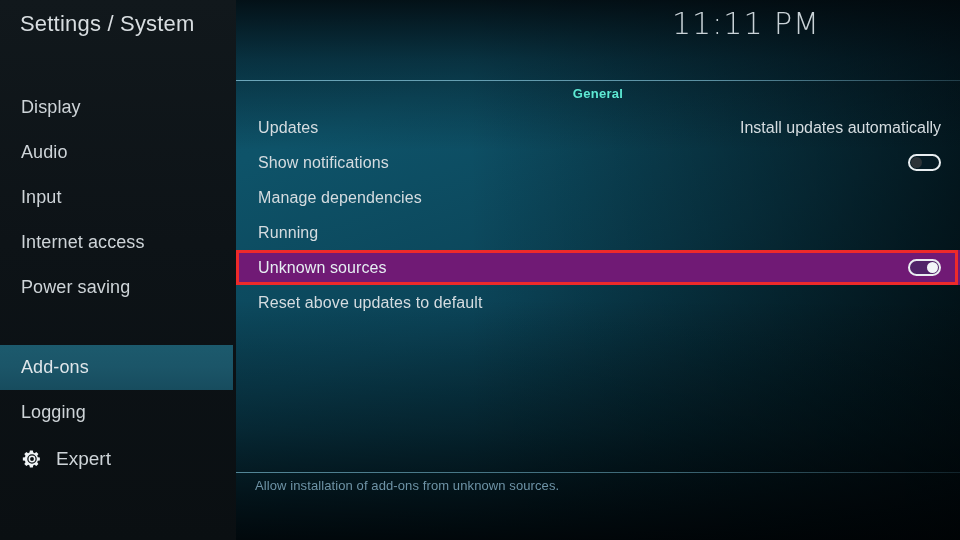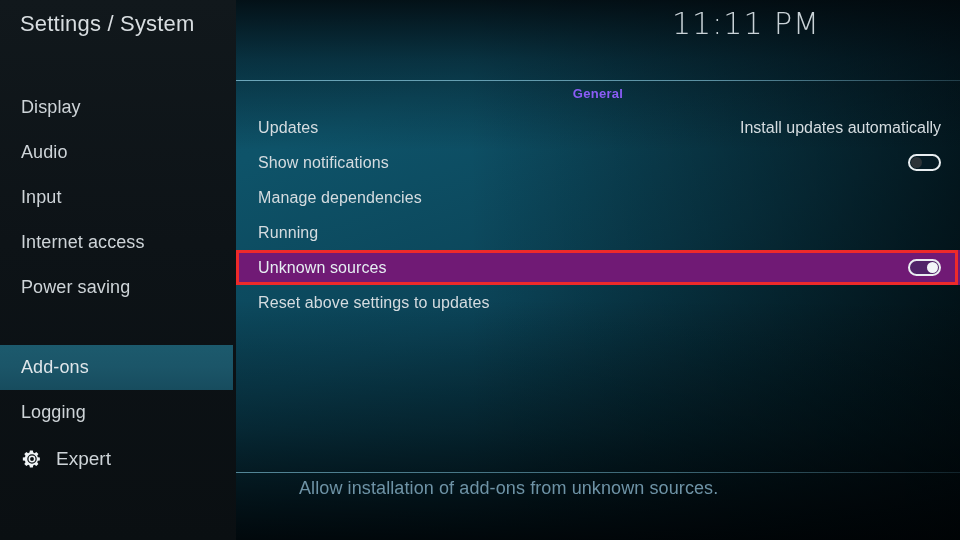--- a/index.html
+++ b/index.html
@@ -109,21 +109,21 @@
     width:724px; height:1px;
     background:linear-gradient(to right, rgba(125,185,205,0.85) 0%, rgba(120,180,200,0.75) 65%, rgba(90,140,160,0.35) 100%);
   }
 
   .section-header {
     position:absolute; left:0; top:86px;
     width:724px;
     text-align:center;
     font-size:13px;
     font-weight:bold;
-    color:#8b5cf6;
+    color:#5eead4;
     letter-spacing:0.3px;
   }
 
   
   .rows {
     position:absolute; left:0; top:110px;
     width:724px;
   }
 
   .row {
@@ -188,25 +188,24 @@
 
   
   .rule-bottom {
     position:absolute; left:0; top:472px;
     width:724px; height:1px;
     background:linear-gradient(to right, rgba(110,170,190,0.75) 0%, rgba(100,160,180,0.60) 60%, rgba(70,120,140,0.25) 100%);
   }
 
   .description {
     position:absolute; left:19px; top:478px;
-    font-size:18px;
+    font-size:13px;
     color:#6e93a6;
     letter-spacing:0.1px;
     white-space:nowrap;
-    margin-left:44px;
   }
 </style>
 </head>
 <body>
 
 <div id="app">
 
   <div class="bg-base"></div>
 
   <div class="content">
@@ -235,21 +234,21 @@
           <span class="row-label">Running</span>
         </div>
         <div class="row highlight">
           <span class="row-label">Unknown sources</span>
           <span class="toggle on">
             <span class="knob"></span>
           </span>
           <div class="annotation-box"></div>
         </div>
         <div class="row">
-          <span class="row-label">Reset above settings to updates</span>
+          <span class="row-label">Reset above updates to default</span>
         </div>
       </div>
 
     <div class="rule-bottom"></div>
 
     <div class="description">Allow installation of add-ons from unknown sources.</div>
 
   </div>
 
   <div class="sidebar">

